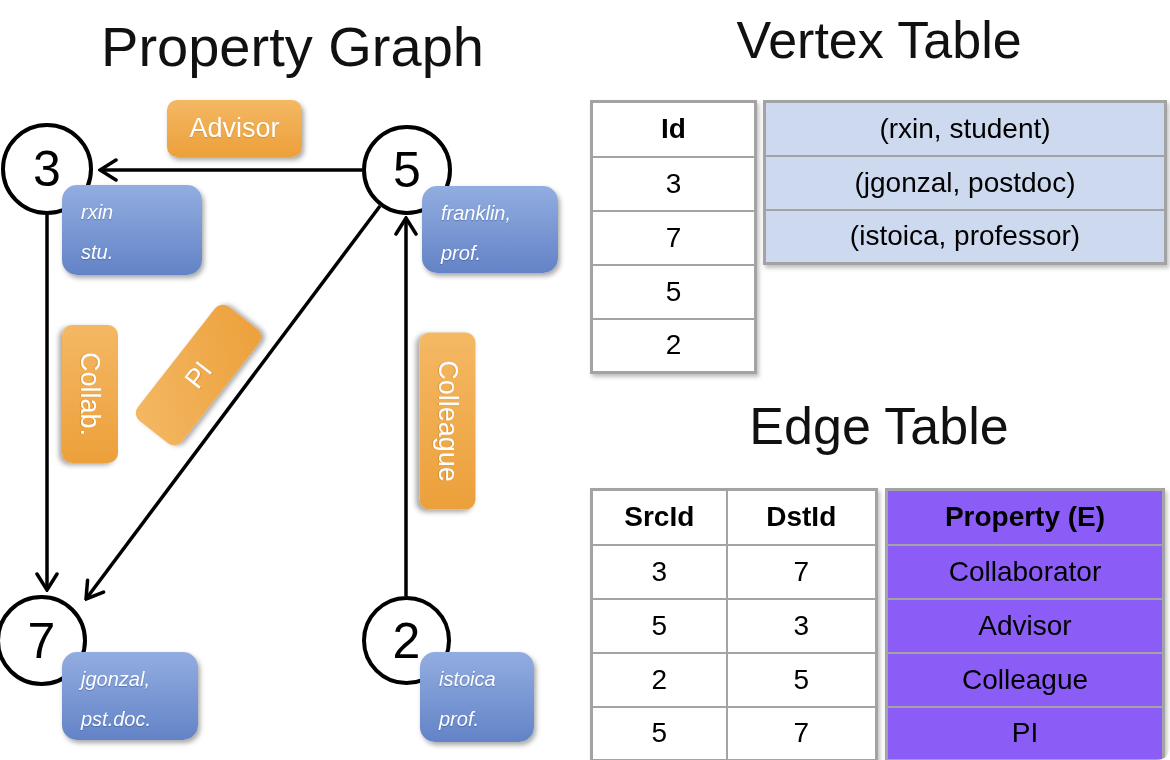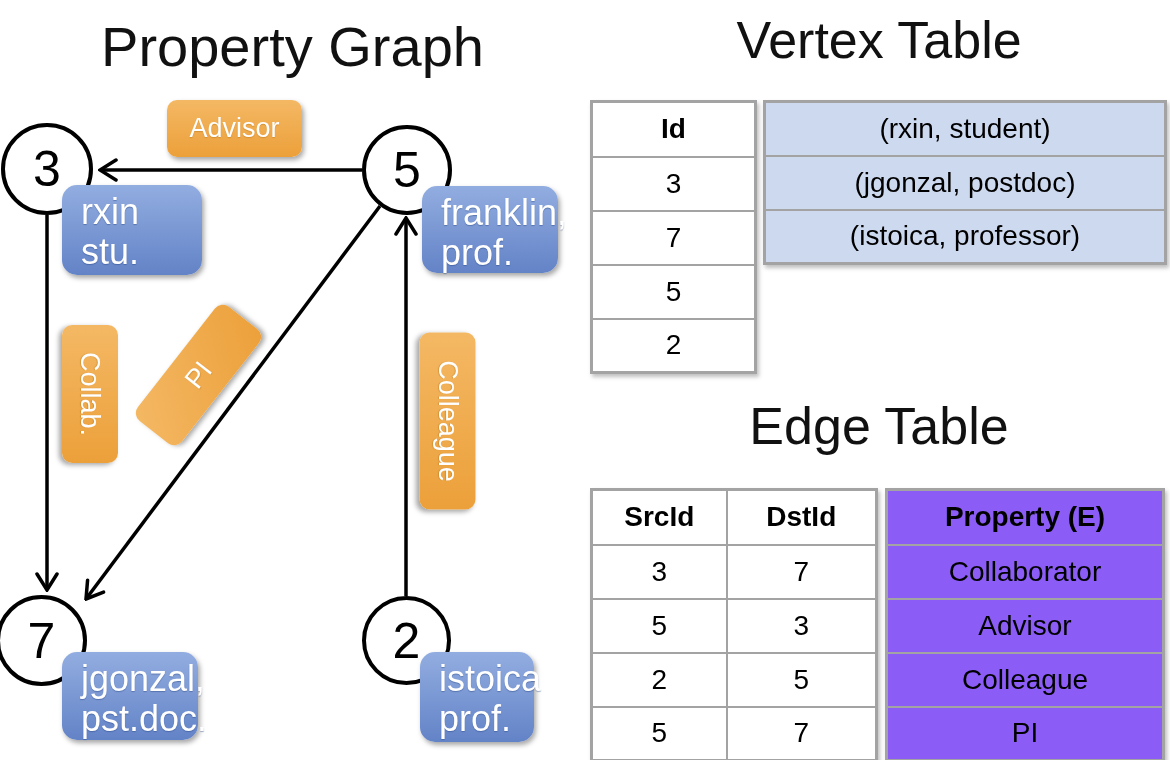--- a/index.html
+++ b/index.html
@@ -5,20 +5,21 @@
   * { margin: 0; padding: 0; box-sizing: border-box; }
   html, body { background: #ffffff; }
   .canvas {
     position: relative;
     width: 1170px;
     height: 760px;
     background: #ffffff;
     overflow: hidden;
     font-family: "Liberation Sans", sans-serif;
     color: #000;
+    border-radius: 13px;
   }
 
   
   .big-title {
     position: absolute;
     text-align: center;
     font-weight: 300;
     color: #111;
     letter-spacing: 0px;
   }
@@ -70,24 +71,25 @@
                      transform: rotate(90deg);
                      background: linear-gradient(270deg, #eca03a 0%, #f4b864 100%); }
 
   .prop-box {
     position: absolute;
     z-index: 4;
     border-radius: 15px;
     background: linear-gradient(180deg, #92ade0 0%, #6383c7 100%);
     box-shadow: 2px 3px 5px rgba(0,0,0,0.35);
     color: #fff;
-    font-size: 36px;
+    font-size: 20px;
     line-height: 40px;
     padding: 7px 0 0 19px;
     text-shadow: 0 1px 1px rgba(30,60,120,0.4);
+    font-style: italic;
   }
   #prop-3 { left: 62px;  top: 185px; width: 140px; height: 90px; }
   #prop-5 { left: 422px; top: 186px; width: 136px; height: 87px; }
   #prop-7 { left: 62px;  top: 652px; width: 136px; height: 88px; }
   #prop-2 { left: 420px; top: 652px; width: 114px; height: 90px; }
   .prop-box span { display: block; }
 
   
   table {
     position: absolute;

